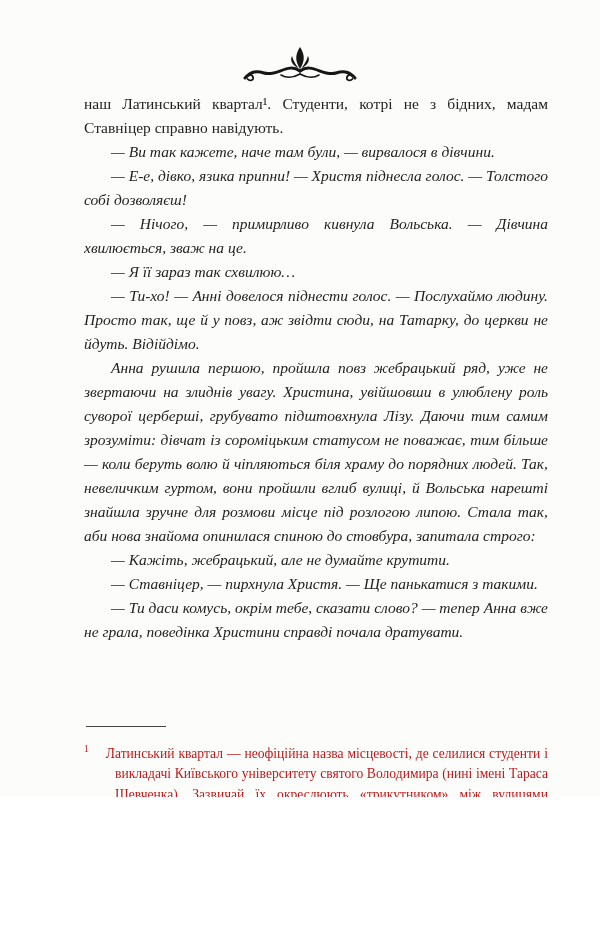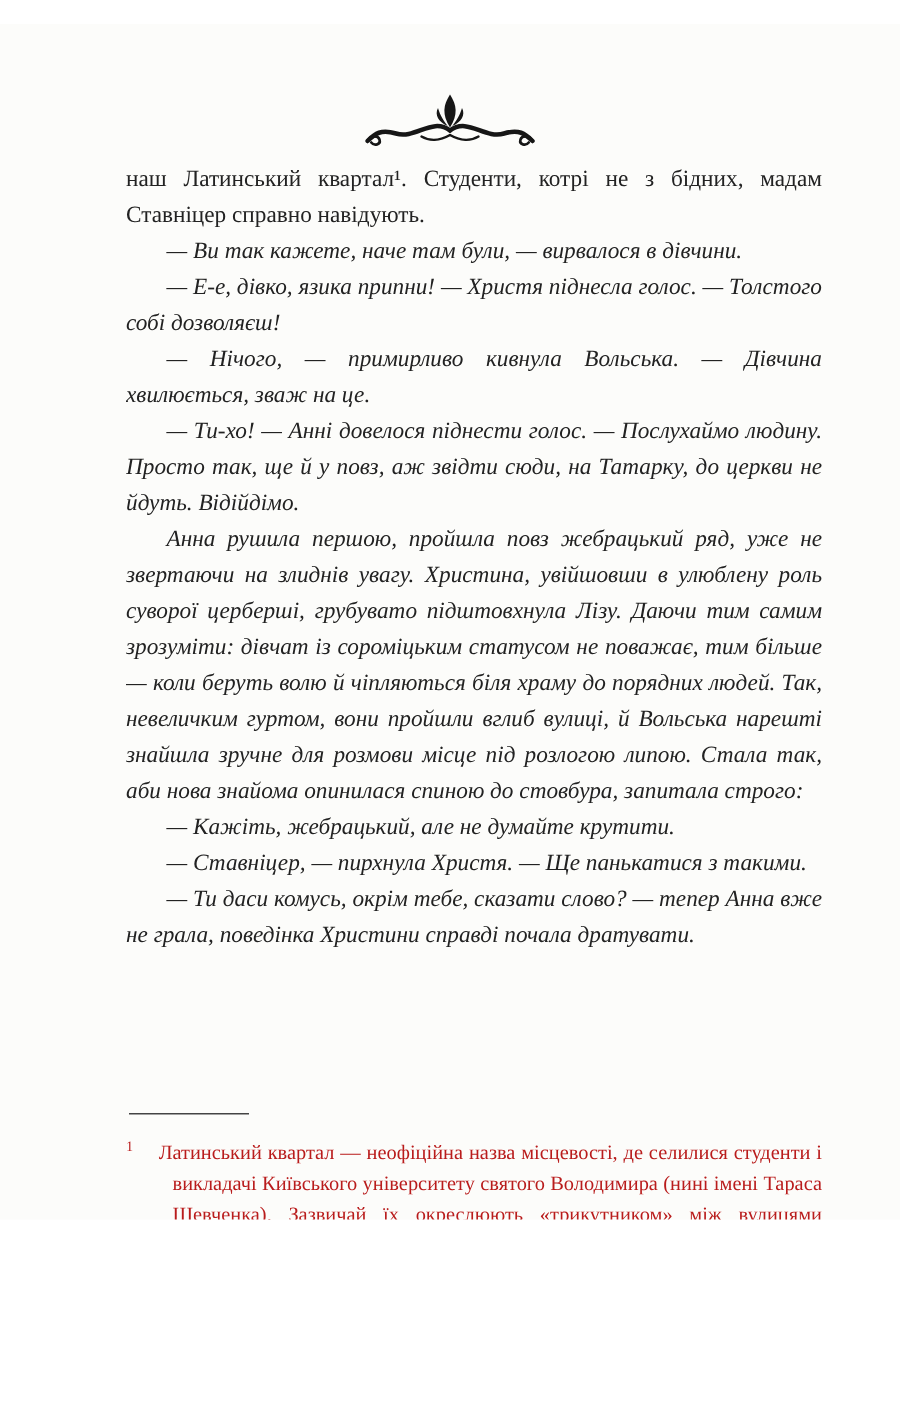--- a/index.html
+++ b/index.html
@@ -3,21 +3,21 @@
 <meta charset="utf-8">
 <style>
   html,body { margin:0; padding:0; }
   .page {
     position:relative;
     width:600px; height:797px;
     background:#fcfcfa;
     font-family:"Liberation Serif", serif;
     color:#222;
     overflow:hidden;
-    margin:16px auto;
+    margin:0 auto;
   }
   .ornament {
     position:absolute; left:0; right:0;
     display:flex; justify-content:center;
   }
   .ornament.top { top:44px; }
   .ornament.bottom { top:882px; }
   .body-text {
     position:absolute;
     top:92px; left:84px; width:464px;
@@ -72,20 +72,21 @@
       <path d="M55 12 C52.5 16.5 55.5 21.5 61.5 24 C57 18.5 56 15 55 12 Z" fill="#161616"></path>
       <path d="M71 12 C73.5 16.5 70.5 21.5 64.5 24 C69 18.5 70 15 71 12 Z" fill="#161616"></path>
     </svg>
   </div>
 
   <div class="body-text">
     <p class="noindent">наш Латинський квартал¹. Студенти, котрі не з бідних, мадам Ставніцер справно навідують.</p>
     <p class="indent">— Ви так кажете, наче там були, — вирвалося в дівчини.</p>
     <p class="indent">— Е-е, дівко, язика припни! — Христя піднесла голос. — Толстого собі дозволяєш!</p>
     <p class="indent">— Нічого, — примирливо кивнула Вольська. — Дівчина хвилюється, зваж на це.</p>
+    <p class="indent">— Я її зараз так схвилюю…</p>
     <p class="indent">— Ти-хо! — Анні довелося піднести голос. — Послухаймо людину. Просто так, ще й у повз, аж звідти сюди, на Татарку, до церкви не йдуть. Відійдімо.</p>
     <p class="indent">Анна рушила першою, пройшла повз жебрацький ряд, уже не звертаючи на злиднів увагу. Христина, увійшовши в улюблену роль суворої церберші, грубувато підштовхнула Лізу. Даючи тим самим зрозуміти: дівчат із сороміцьким статусом не поважає, тим більше — коли беруть волю й чіпляються біля храму до порядних людей. Так, невеличким гуртом, вони пройшли вглиб вулиці, й Вольська нарешті знайшла зручне для розмови місце під розлогою липою. Стала так, аби нова знайома опинилася спиною до стовбура, запитала строго:</p>
     <p class="indent">— Кажіть, жебрацький, але не думайте крутити.</p>
     <p class="indent">— Ставніцер, — пирхнула Христя. — Ще панькатися з такими.</p>
     <p class="indent">— Ти даси комусь, окрім тебе, сказати слово? — тепер Анна вже не грала, поведінка Христини справді почала дратувати.</p>
   </div>
 
   <div class="footnote-area">
     <div class="footnote-rule"></div>
     <div class="footnote"><sup class="fn-marker">1</sup><span>Латинський квартал — неофіційна назва місцевості, де селилися студенти і викладачі Київського університету святого Володимира (нині імені Тараса Шевченка). Зазвичай їх окреслюють «трикутником» між вулицями Паньківська, Микільсько-Ботанічна та Караваєвська (тепер — Льва Толстого).</span></div>

